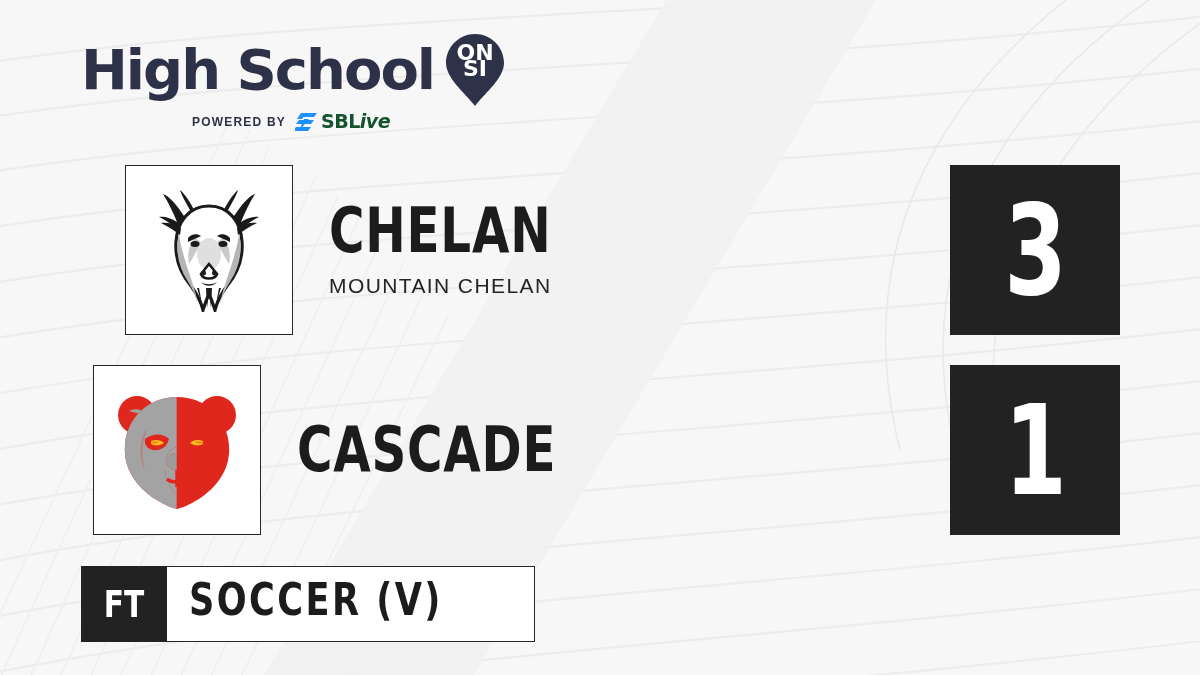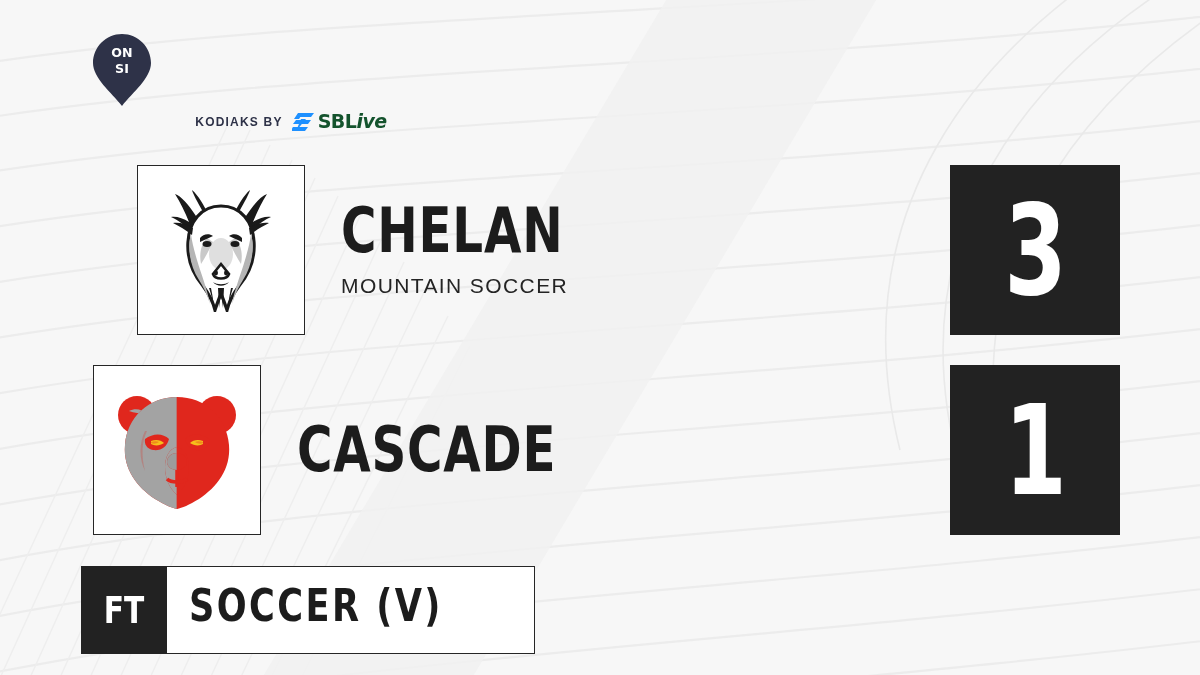--- a/index.html
+++ b/index.html
@@ -24,21 +24,21 @@
     letter-spacing:-2px;
     color:#2e3248;
     line-height:1;
   }
   .pin { margin-left:12px; position:relative; width:58px; height:72px; }
   .pin svg { display:block; }
   .pin-txt {
     position:absolute; left:0; top:11px; width:58px;
     text-align:center; color:#ffffff;
     font-family:"DejaVu Sans", sans-serif;
-    font-weight:bold; font-size:12px; line-height:16px;
+    font-weight:bold; font-size:21px; line-height:16px;
     letter-spacing:0px;
   }
   .pin-txt span { display:block; transform:scaleX(1.05); }
 
   .powered-row {
     display:flex; align-items:center; justify-content:center;
     margin-top:6px; width:420px;
   }
   .powered-by {
     font-family:"Liberation Sans", sans-serif;
@@ -50,21 +50,21 @@
   .sbl-text {
     margin-left:4px;
     font-family:"DejaVu Sans", sans-serif;
     font-weight:bold; font-size:19px; color:#14532d;
     letter-spacing:-0.5px; line-height:1;
   }
   .sbl-text .ive { font-style:italic; }
 
   
   .row { position:absolute; z-index:3; display:flex; align-items:center; }
-  #row-1 { left:93px; top:165px;padding-left:44px; }
+  #row-1 { left:81px; top:165px;padding-left:44px; }
   #row-2 { left:93px; top:365px; }
 
   .logo-box {
     width:168px; height:170px;
     background:#ffffff;
     border:1.5px solid #262626;
     display:flex; align-items:center; justify-content:center;
   }
   .logo-box svg { display:block; }
 
@@ -104,21 +104,21 @@
     font-size:125px;
     line-height:1;
     color:#ffffff;
     transform:scaleX(0.72);
     transform-origin:center center;
   }
 
   
   .status-bar {
     position:absolute; left:81px; top:566px; z-index:3;
-    display:flex; height:88px;
+    display:flex; height:76px;
   }
   .status-period {
     width:86px; background:#222222;
     display:flex; align-items:center; justify-content:center;
   }
   .status-period-txt {
     font-family:"DejaVu Sans", sans-serif;
     font-weight:bold; font-size:38px; color:#ffffff;
     transform:scaleX(0.78); line-height:1;
   }
@@ -174,32 +174,33 @@
     <path d="M200 700 L 404 262"></path>
       <path d="M230 700 L 426 288"></path>
     <path d="M260 700 L 448 316"></path>
       <path d="M290 700 L 470 346"></path>
   </g>
   <polygon points="690,-40 900,-40 450,715 240,715" fill="#f1f1f1" opacity="0.85"></polygon>
 </svg>
 
 <div class="header">
   <div class="wordmark-row">
+    <div class="wordmark">High School</div>
     <div class="pin">
       <svg width="58" height="72" viewBox="0 0 58 72">
         <path d="M29 0 C 13 0 0 13 0 29 C 0 44 18 58 29 72 C 40 58 58 44 58 29 C 58 13 45 0 29 0 Z" fill="#2e3248"></path>
       </svg>
       <div class="pin-txt">
         <span>ON</span>
         <span>SI</span>
       </div>
     </div>
   </div>
   <div class="powered-row">
-    <div class="powered-by">KODIAKS BY</div>
+    <div class="powered-by">POWERED BY</div>
     <div class="sbl-mark">
       <svg width="22" height="18" viewBox="0 0 22 18">
         <polygon points="7,0 22,0 19,4 4,4" fill="#1e90ff"></polygon>
         <polygon points="4,7 19,7 16,11 1,11" fill="#1e90ff"></polygon>
         <polygon points="1,14 16,14 13,18 -2,18" fill="#1e90ff"></polygon>
         <polygon points="6,0 2,6 9,6 4,18 14,6 7,6 11,0" fill="#1e90ff"></polygon>
       </svg>
     </div>
     <div class="sbl-text"><span>SBL</span><span class="ive">ive</span></div>
   </div>
@@ -230,21 +231,21 @@
       <ellipse cx="53" cy="85" rx="2" ry="2.4" fill="#1a1a1a"></ellipse>
       <ellipse cx="63" cy="85" rx="2" ry="2.4" fill="#1a1a1a"></ellipse>
       <path d="M50 94 C 54 97 62 97 66 94 C 62 99 54 99 50 94 Z" fill="#1a1a1a"></path>
       <path d="M48 100 C 50 110 51 118 52 122 C 50 114 48 106 46 100 Z" fill="#1a1a1a"></path>
       <path d="M68 100 C 66 110 65 118 64 122 C 66 114 68 106 70 100 Z" fill="#1a1a1a"></path>
       <path d="M55 100 L 56 120 L 58 104 L 60 120 L 61 100 Z" fill="#1a1a1a"></path>
     </svg>
   </div>
   <div class="team-block">
     <div class="team-name">CHELAN</div>
-    <div class="team-mascot">MOUNTAIN SOCCER</div>
+    <div class="team-mascot">MOUNTAIN CHELAN</div>
   </div>
 </div>
 
 <div class="score-box" id="score-1">
   <div class="score-num">3</div>
 </div>
 
 <div class="row" id="row-2">
   <div class="logo-box">
     <svg width="124" height="118" viewBox="0 0 124 118">

